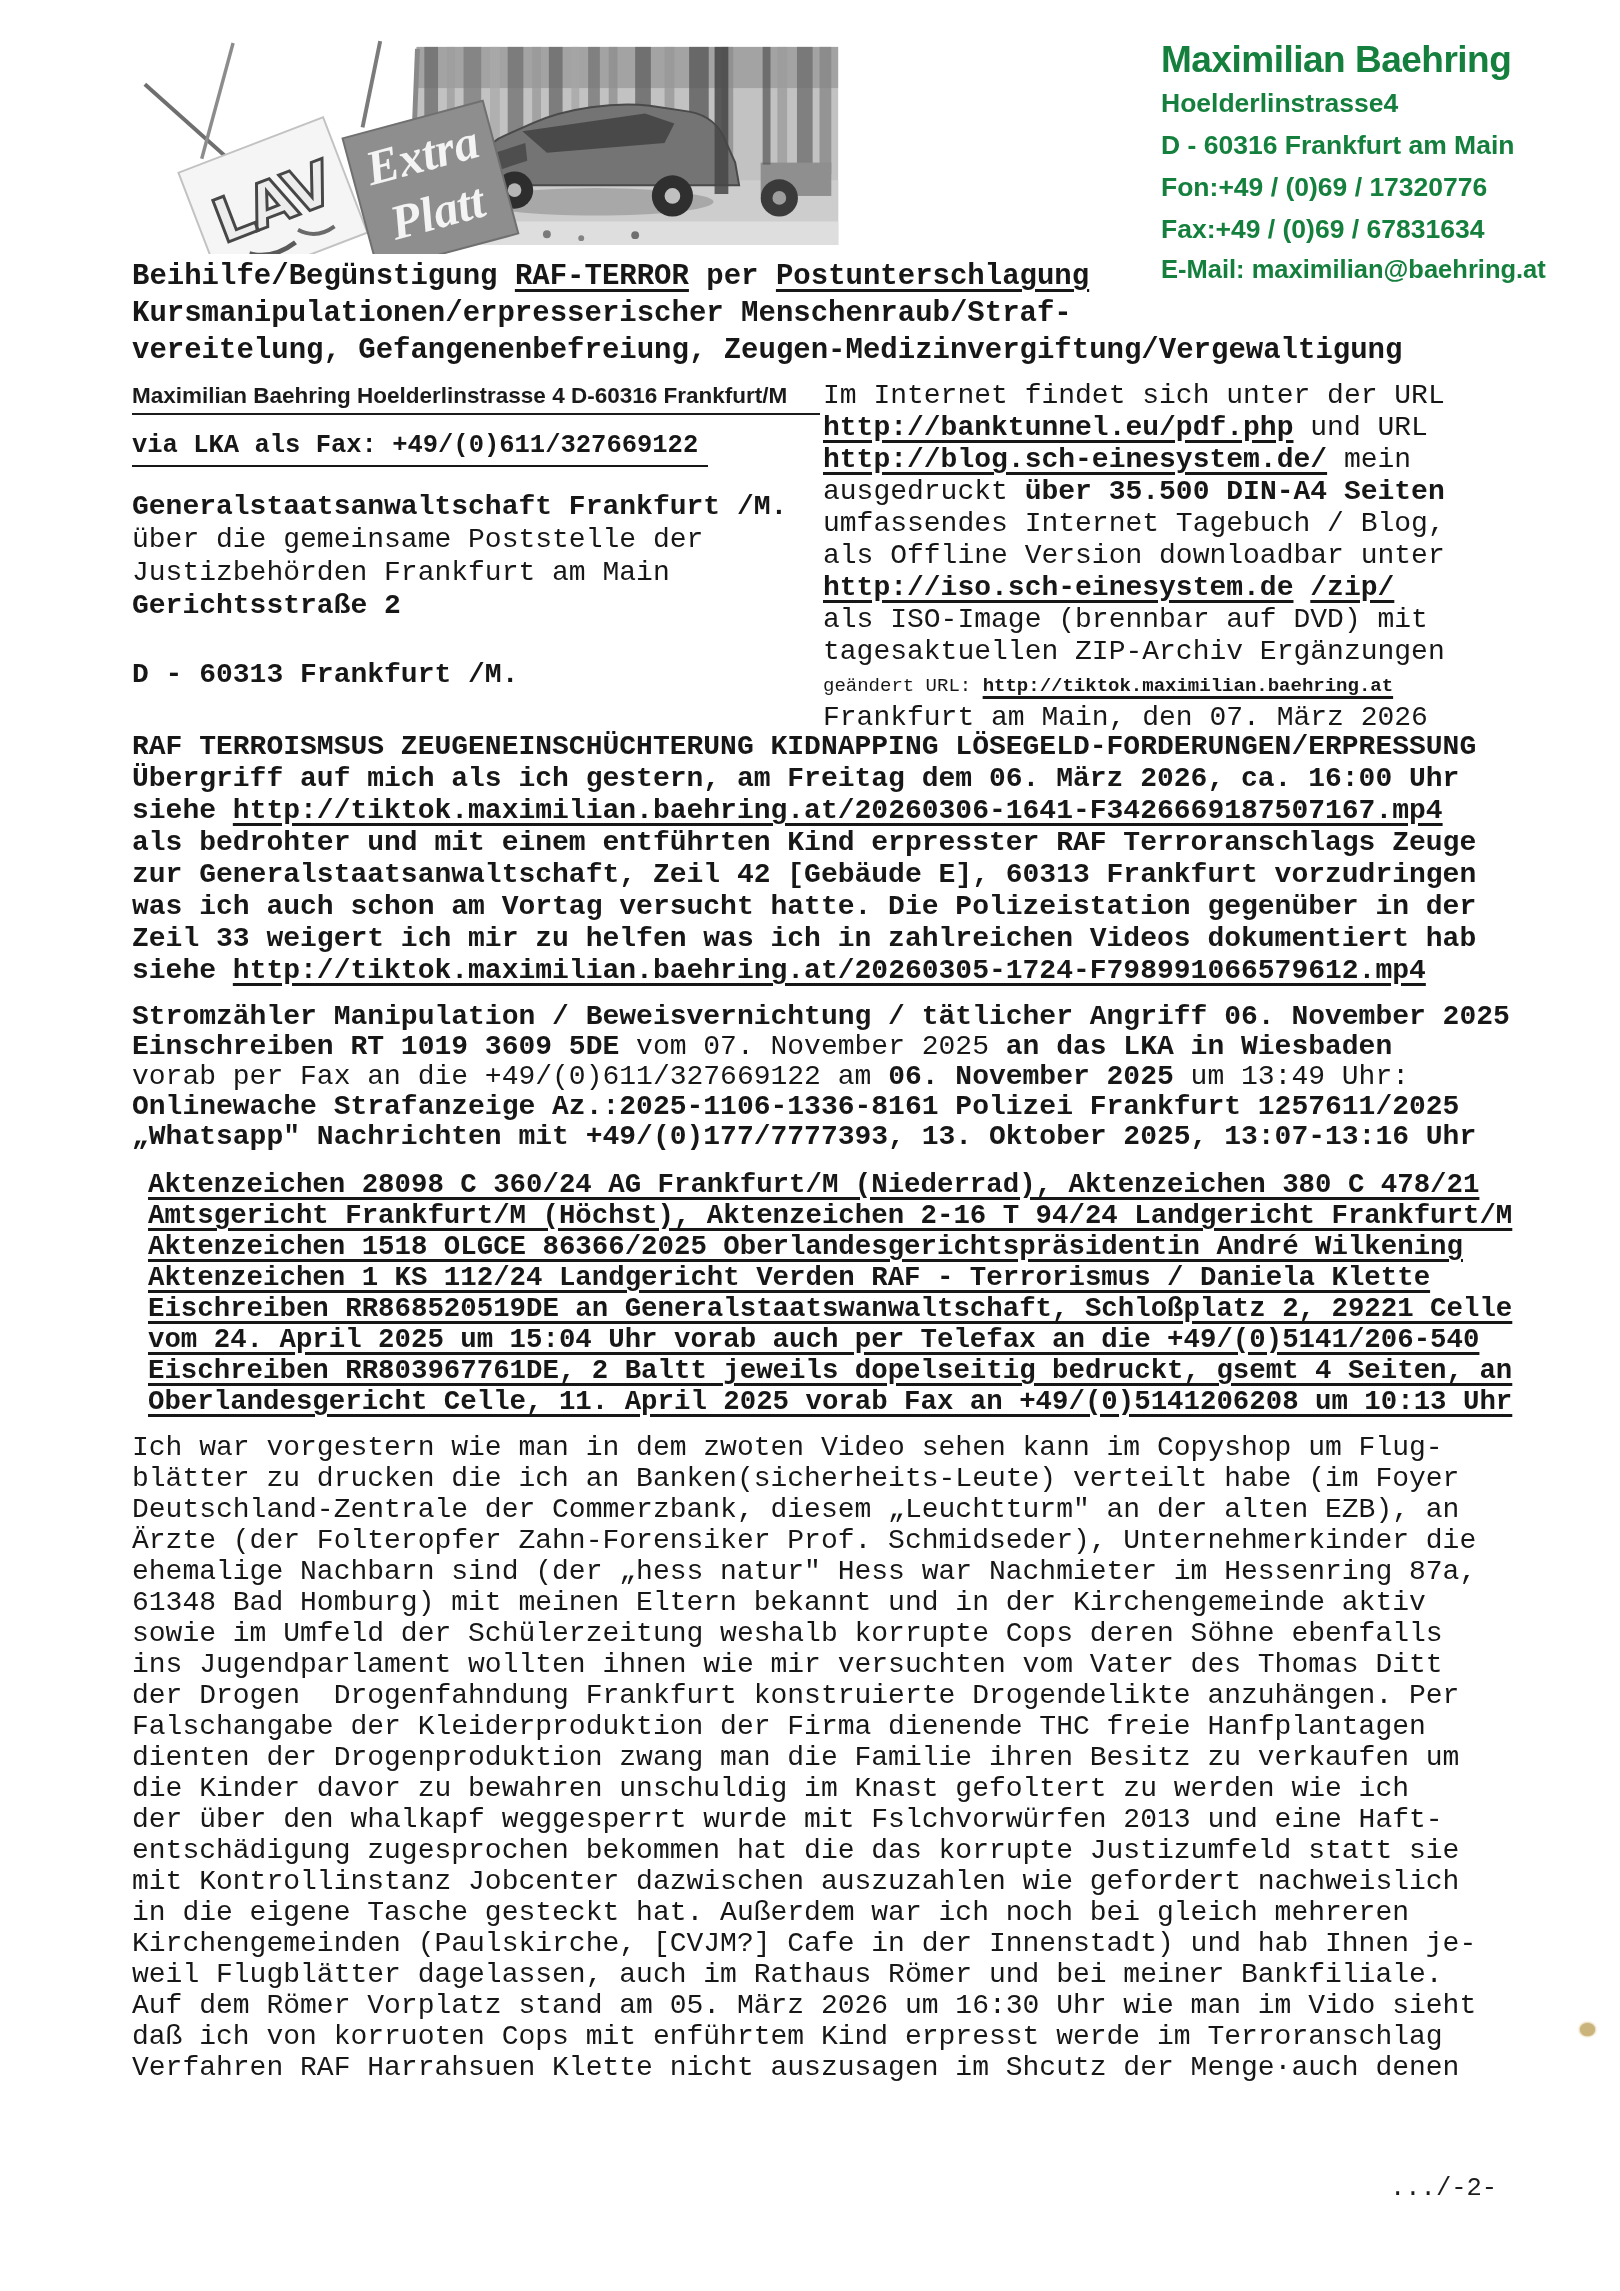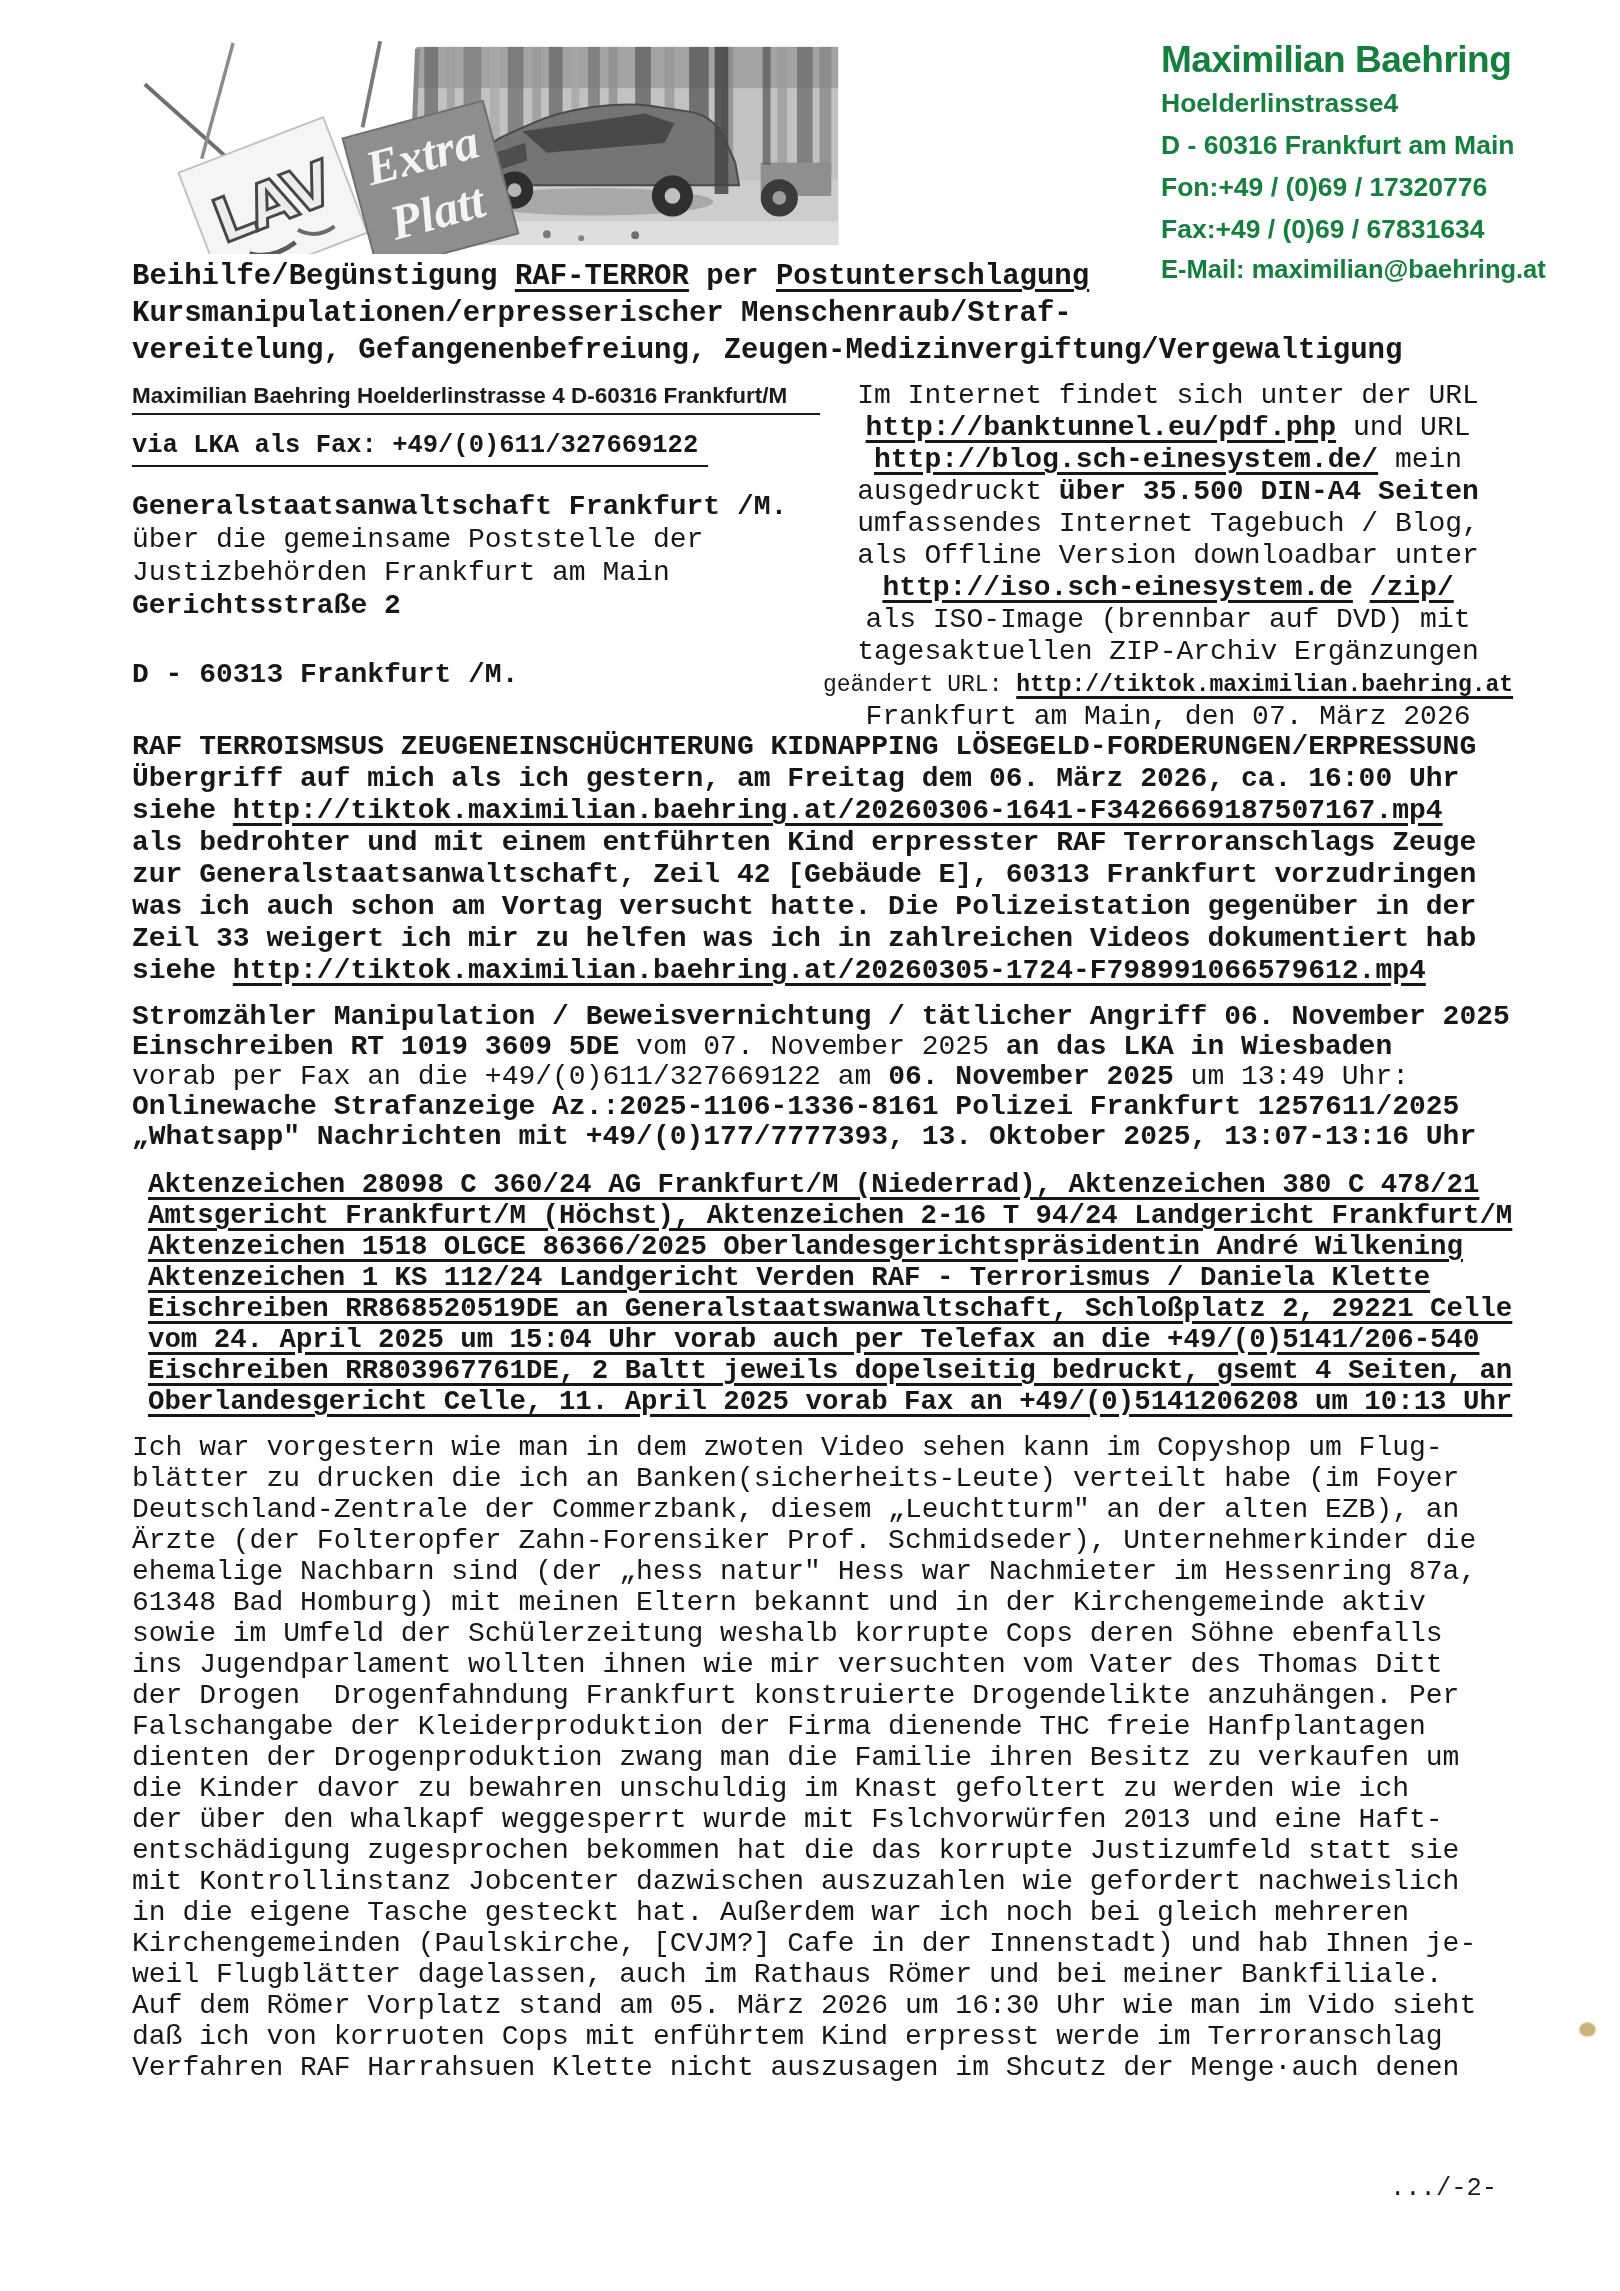--- a/index.html
+++ b/index.html
@@ -9,21 +9,21 @@
     background:#ffffff;
     overflow:hidden;
     font-family:"Liberation Mono","DejaVu Sans Mono",monospace;
     color:#171717;
   }
   .mono{font-family:"Liberation Mono","DejaVu Sans Mono",monospace;}
   .sans{font-family:"Liberation Sans","DejaVu Sans",sans-serif;}
   .line{white-space:pre;}
   .b{font-weight:bold;}
   .u{text-decoration:underline;text-decoration-thickness:2.9px;text-underline-offset:4.9px;}
-  .sm{font-size:23px;}
+  .sm{font-size:19px;}
   .bold .line{font-weight:bold;}
   .ul-all .line span{text-decoration:underline;text-decoration-thickness:2.9px;text-underline-offset:4.9px;margin-left:16px;}
 
   
   .collage{position:absolute;left:86px;top:33px;width:760px;height:221px;}
 
   
   .letterhead{position:absolute;left:1161px;top:37px;width:390px;
     font-family:"Liberation Sans","DejaVu Sans",sans-serif;font-weight:bold;color:#15803d;}
   .lh-name{font-size:37px;line-height:45px;letter-spacing:-0.5px;}
@@ -36,21 +36,21 @@
 
   
   .sender-line{position:absolute;left:132px;top:383px;font-size:22.5px;font-weight:bold;color:#1b1b1b;
     border-bottom:2px solid #1b1b1b;padding:0 33px 3.9px 0;display:inline-block;}
   .via-fax{position:absolute;left:132px;top:431px;font-size:25.5px;font-weight:bold;
     border-bottom:2.9px solid #171717;padding:0 9.8px 4.9px 0;display:inline-block;}
   .recipient{position:absolute;left:132px;top:490px;font-size:28px;line-height:33px;}
   .recipient-city{position:absolute;left:132px;top:659px;font-size:28px;font-weight:bold;}
 
   
-  .info-col{position:absolute;left:823px;top:380px;font-size:28px;line-height:32px;text-align:center;}
+  .info-col{position:absolute;left:823px;top:380px;font-size:28px;line-height:32px;}
 
   
   .para1{position:absolute;left:132px;top:731px;font-size:28px;line-height:32px;}
   .para2{position:absolute;left:132px;top:1002px;font-size:28px;line-height:30px;}
   .case-block{position:absolute;left:132px;top:1169px;font-size:27.4px;line-height:31px;}
   .body-text{position:absolute;left:132px;top:1432px;font-size:28px;line-height:31px;}
 
   .footer-page{position:absolute;left:1390px;top:2174px;font-size:25.5px;color:#1d1d1d;}
 
   .artifact-dot{position:absolute;left:1580px;top:2023px;width:14.7px;height:12.7px;border-radius:50%;

